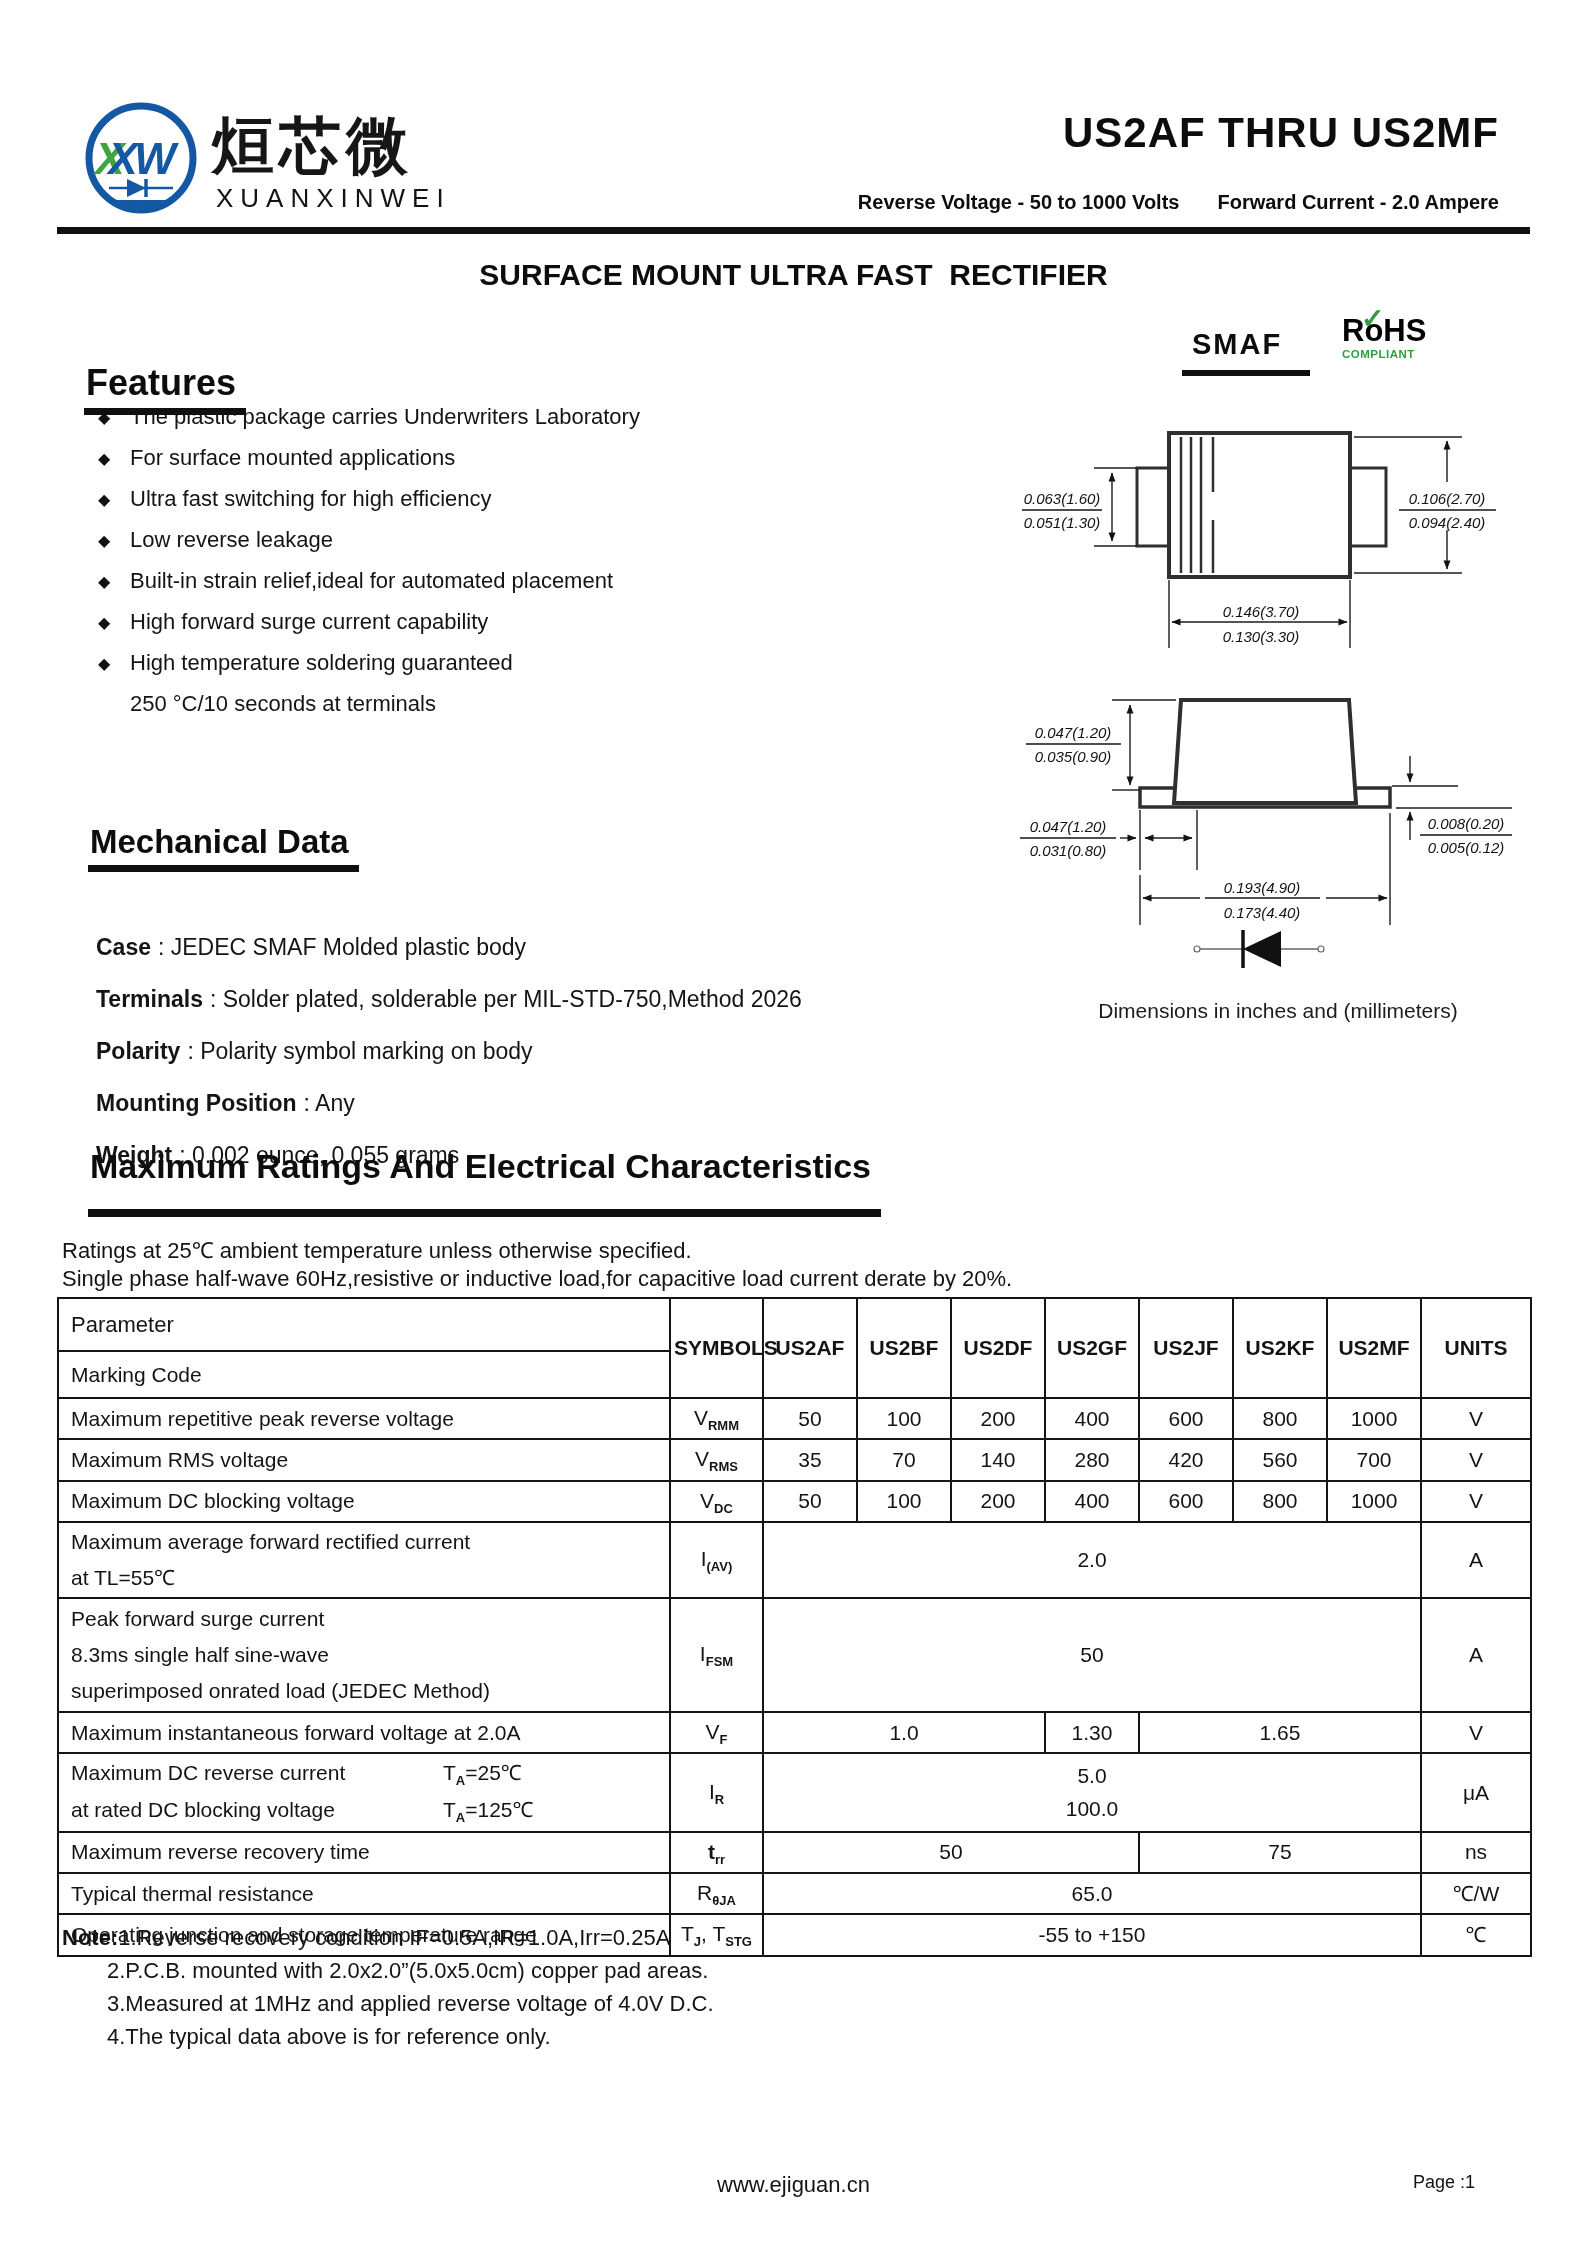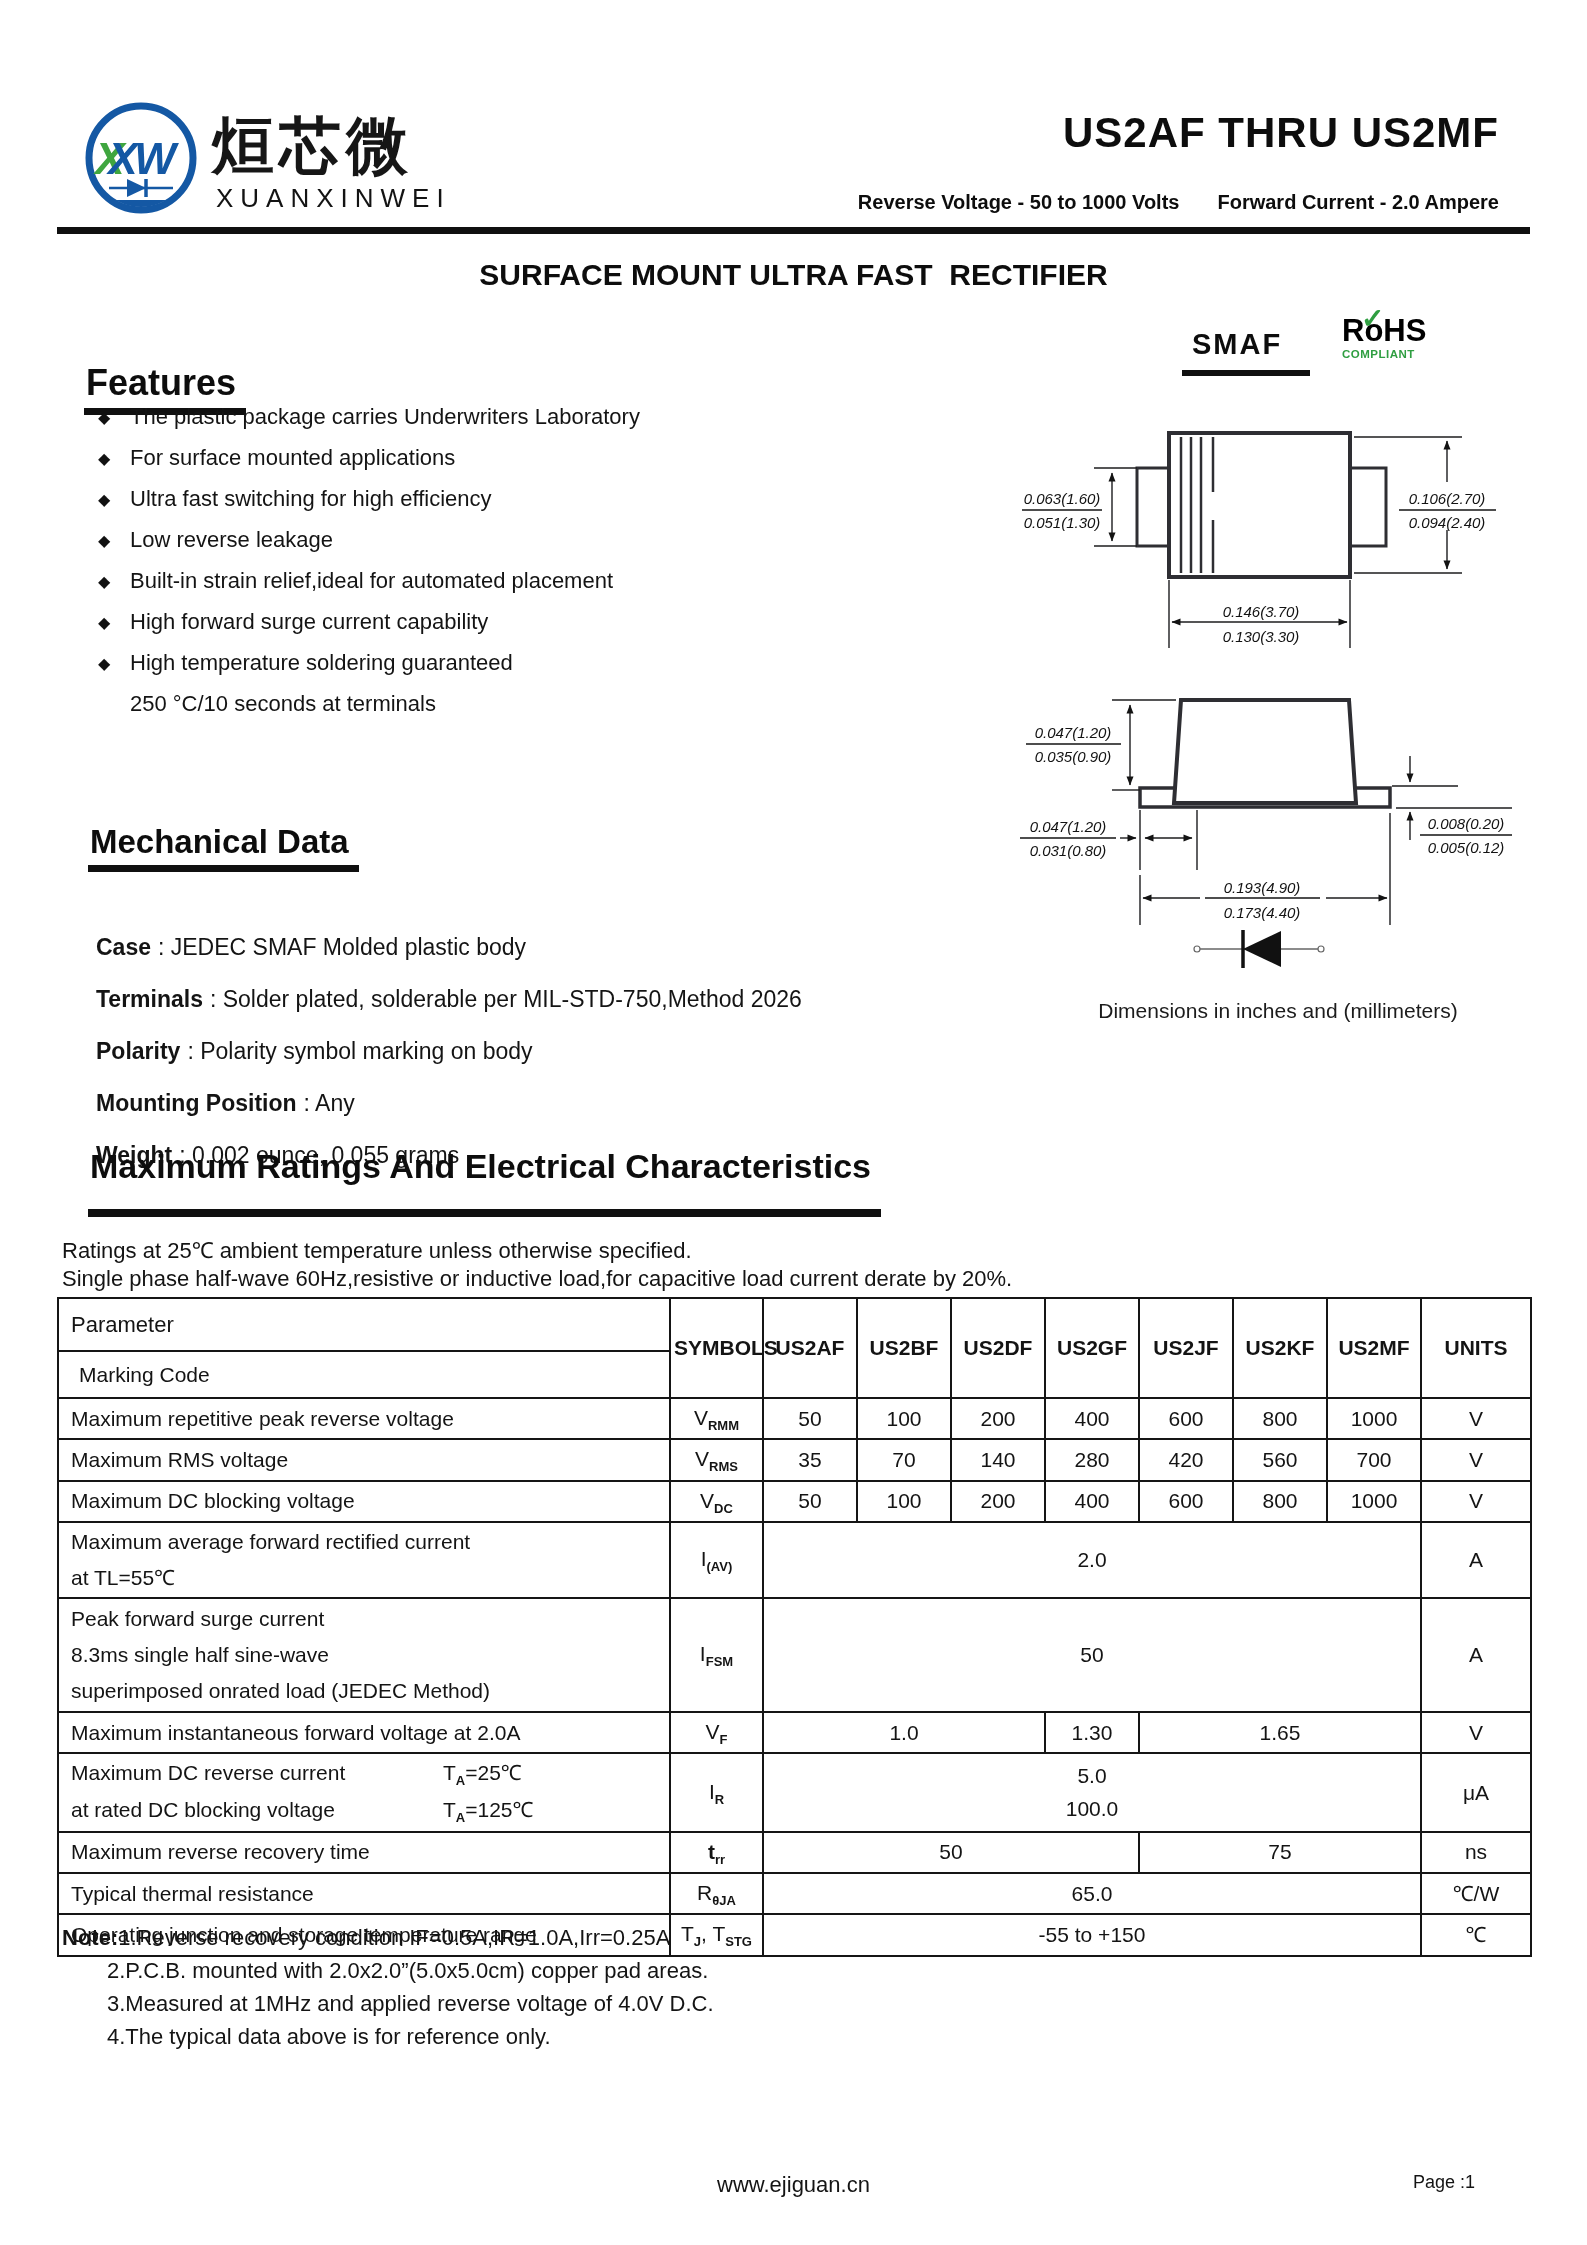--- a/index.html
+++ b/index.html
@@ -52,21 +52,21 @@
   
   .intro{position:absolute;left:62px;font-size:22px;color:#141414;}
 
   
   table.ratings{position:absolute;left:57px;top:1297px;width:1473px;border-collapse:collapse;table-layout:fixed;}
   table.ratings td{border:2px solid #151515;text-align:center;vertical-align:middle;font-size:21px;color:#141414;padding:1px 3px;line-height:1.7;}
   table.ratings td.param{text-align:left;padding-left:12px;padding-right:6px;}
   td.param-head{padding:0 !important;}
   .ph-top{height:51px;display:flex;align-items:center;padding-left:12px;font-size:22px;}
   .ph-div{border-top:2px solid #151515;}
-  .ph-bot{height:45px;display:flex;align-items:center;padding-left:20px;font-size:21px;text-align:right;}
+  .ph-bot{height:45px;display:flex;align-items:center;padding-left:12px;font-size:21px;text-align:right;}
   .sym-head{font-size:14px;font-weight:bold;}
   .part-head{font-size:18px;font-weight:bold;}
   .units-head{font-size:19px;font-weight:bold;}
   td.sym{font-size:23px;margin-left:14px;}
   td.sym sub,td.param sub{font-size:13px;font-weight:bold;}
   td.sym-sm{font-size:16px;font-weight:bold;}
   td.unit{font-size:20px;}
   .pr{display:flex;}
   .pr > span:first-child{width:372px;}
 

